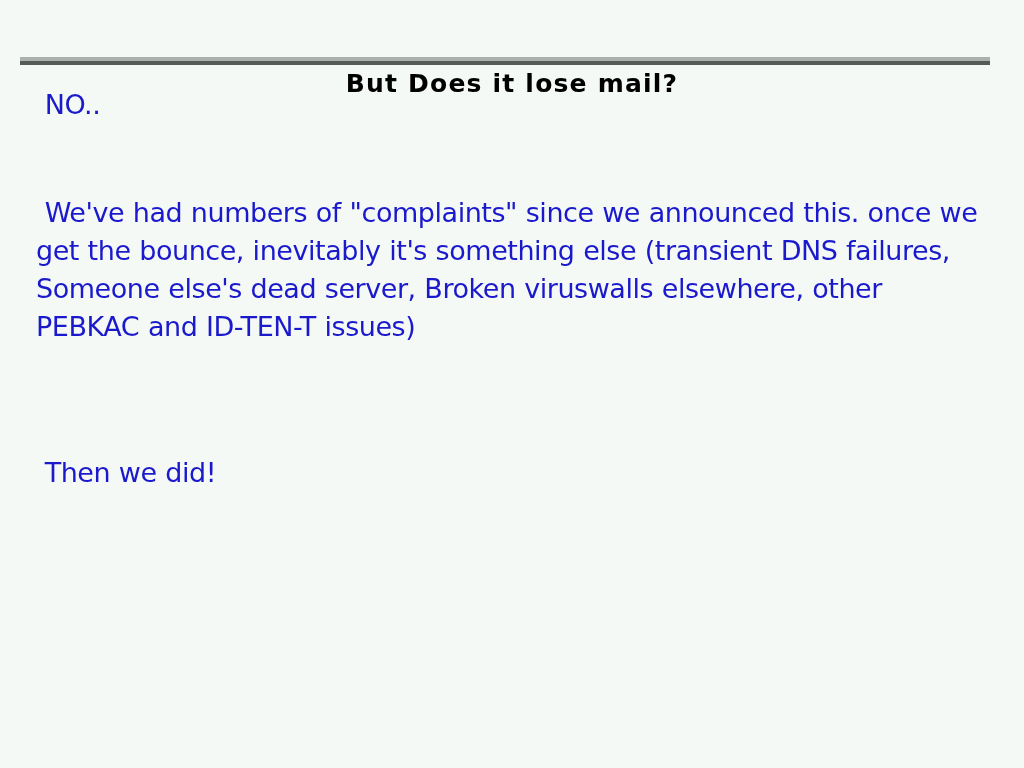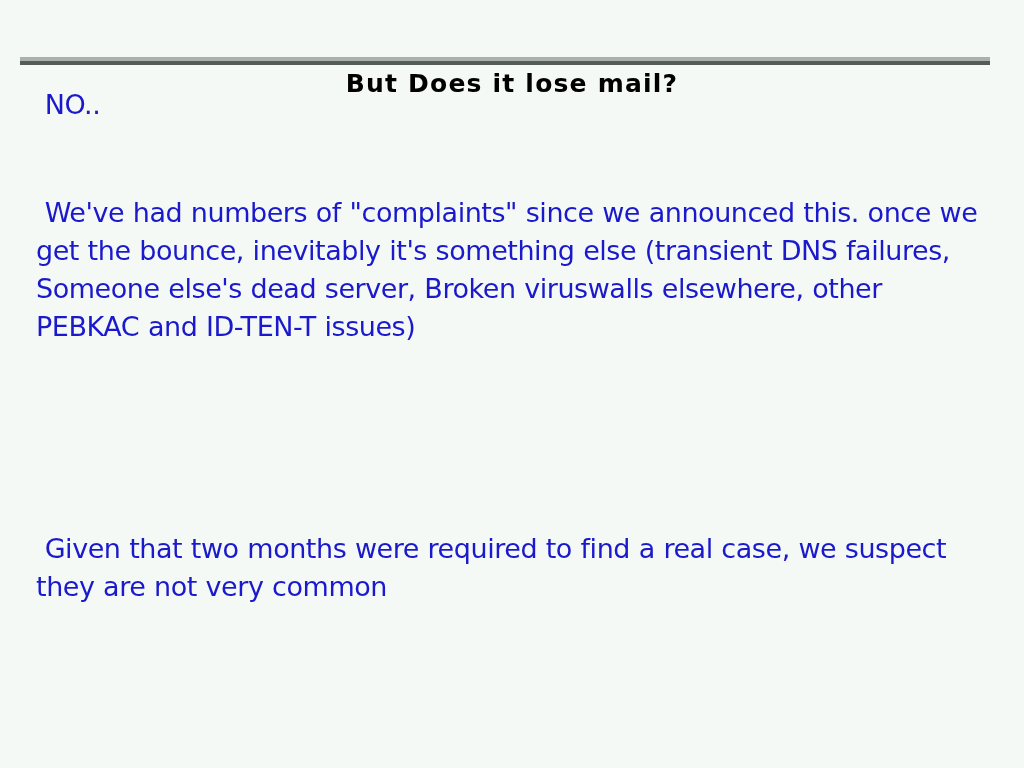--- a/index.html
+++ b/index.html
@@ -88,23 +88,23 @@
 
     <div class="spacer"></div>
 
     <p class="para"> We've had numbers of "complaints" since we announced this. once we get the bounce, inevitably it's something else (transient DNS failures, Someone else's dead server, Broken viruswalls elsewhere, other PEBKAC and ID-TEN-T issues)</p>
 
     <div class="spacer"></div>
 
 
     <div class="spacer"></div>
 
+    <p class="para"> Then we did!</p>
 
     <div class="spacer"></div>
 
 
     <div class="spacer"></div>
 
-    <p class="para"> Given that two months were required to find a real case, we suspect they are not very common</p>
 
   </div>
 
 </div>
 
 </body></html>

